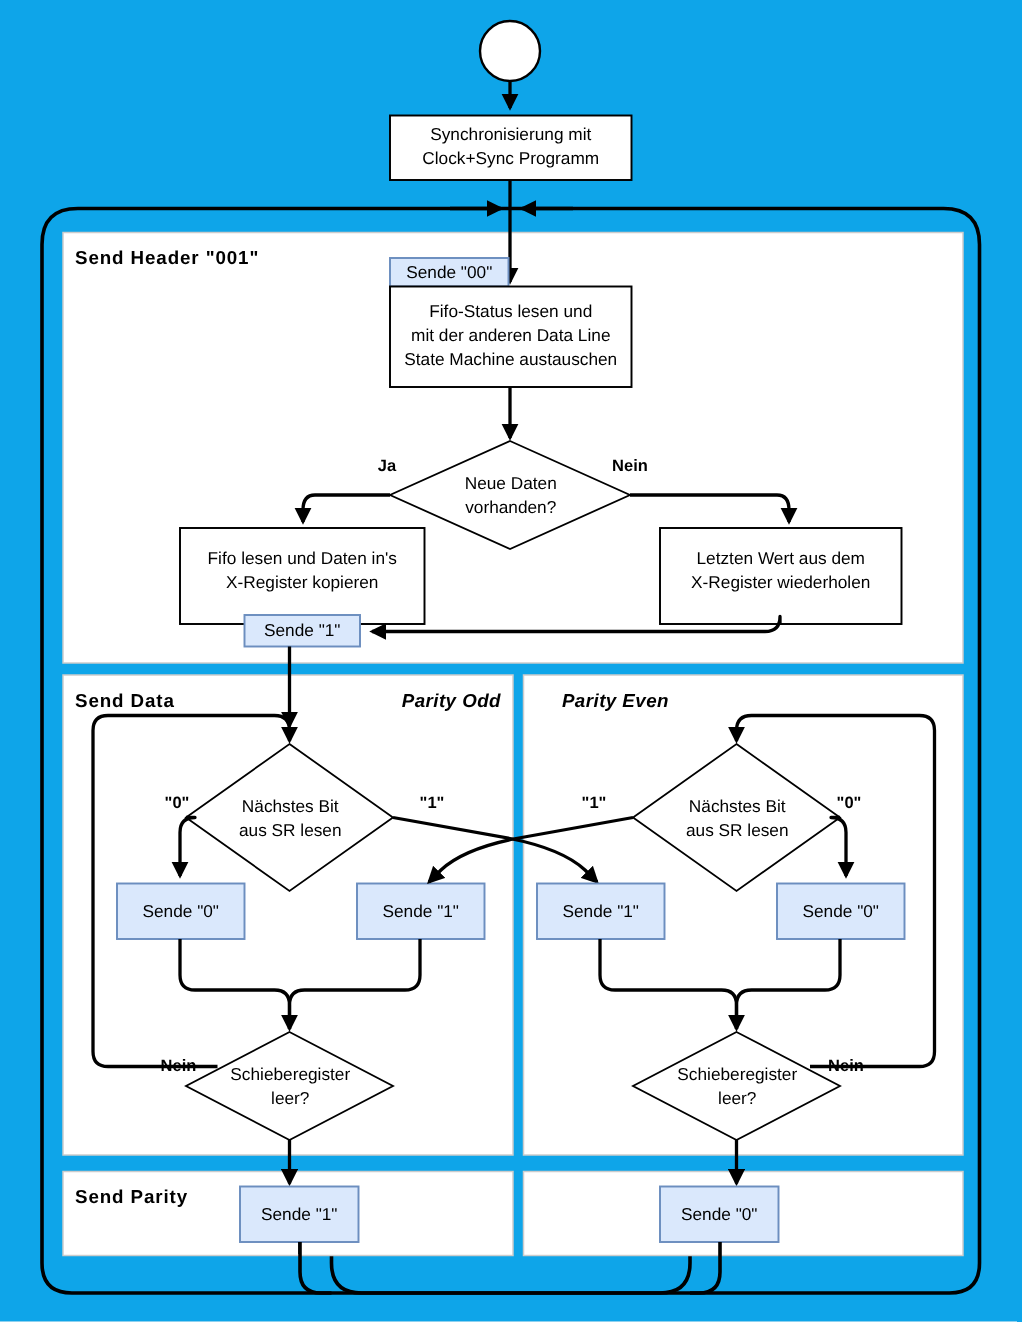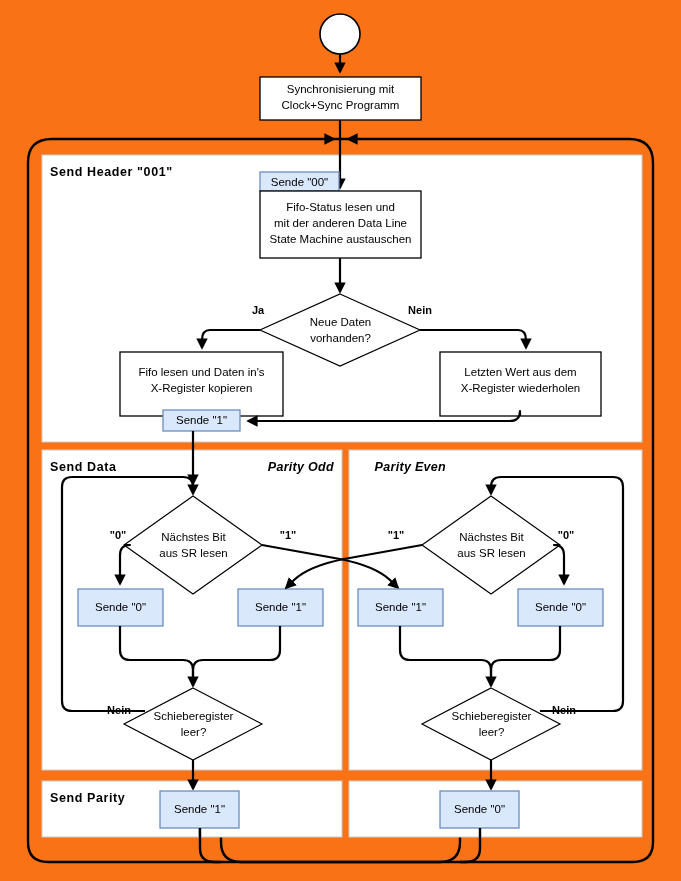--- a/index.html
+++ b/index.html
@@ -10,21 +10,21 @@
   body {
     width: 681px;
     height: 881px;
     overflow: hidden;
     font-family: "Liberation Sans", sans-serif;
   }
   #stage {
     position: relative;
     width: 681px;
     height: 881px;
-    background: #f97316;
+    background: #0ea5e9;
   }
   svg.flow {
     position: absolute;
     left: 0;
     top: 0;
     width: 681px;
     height: 881px;
   }
   .panel-rect {
     fill: #ffffff;

